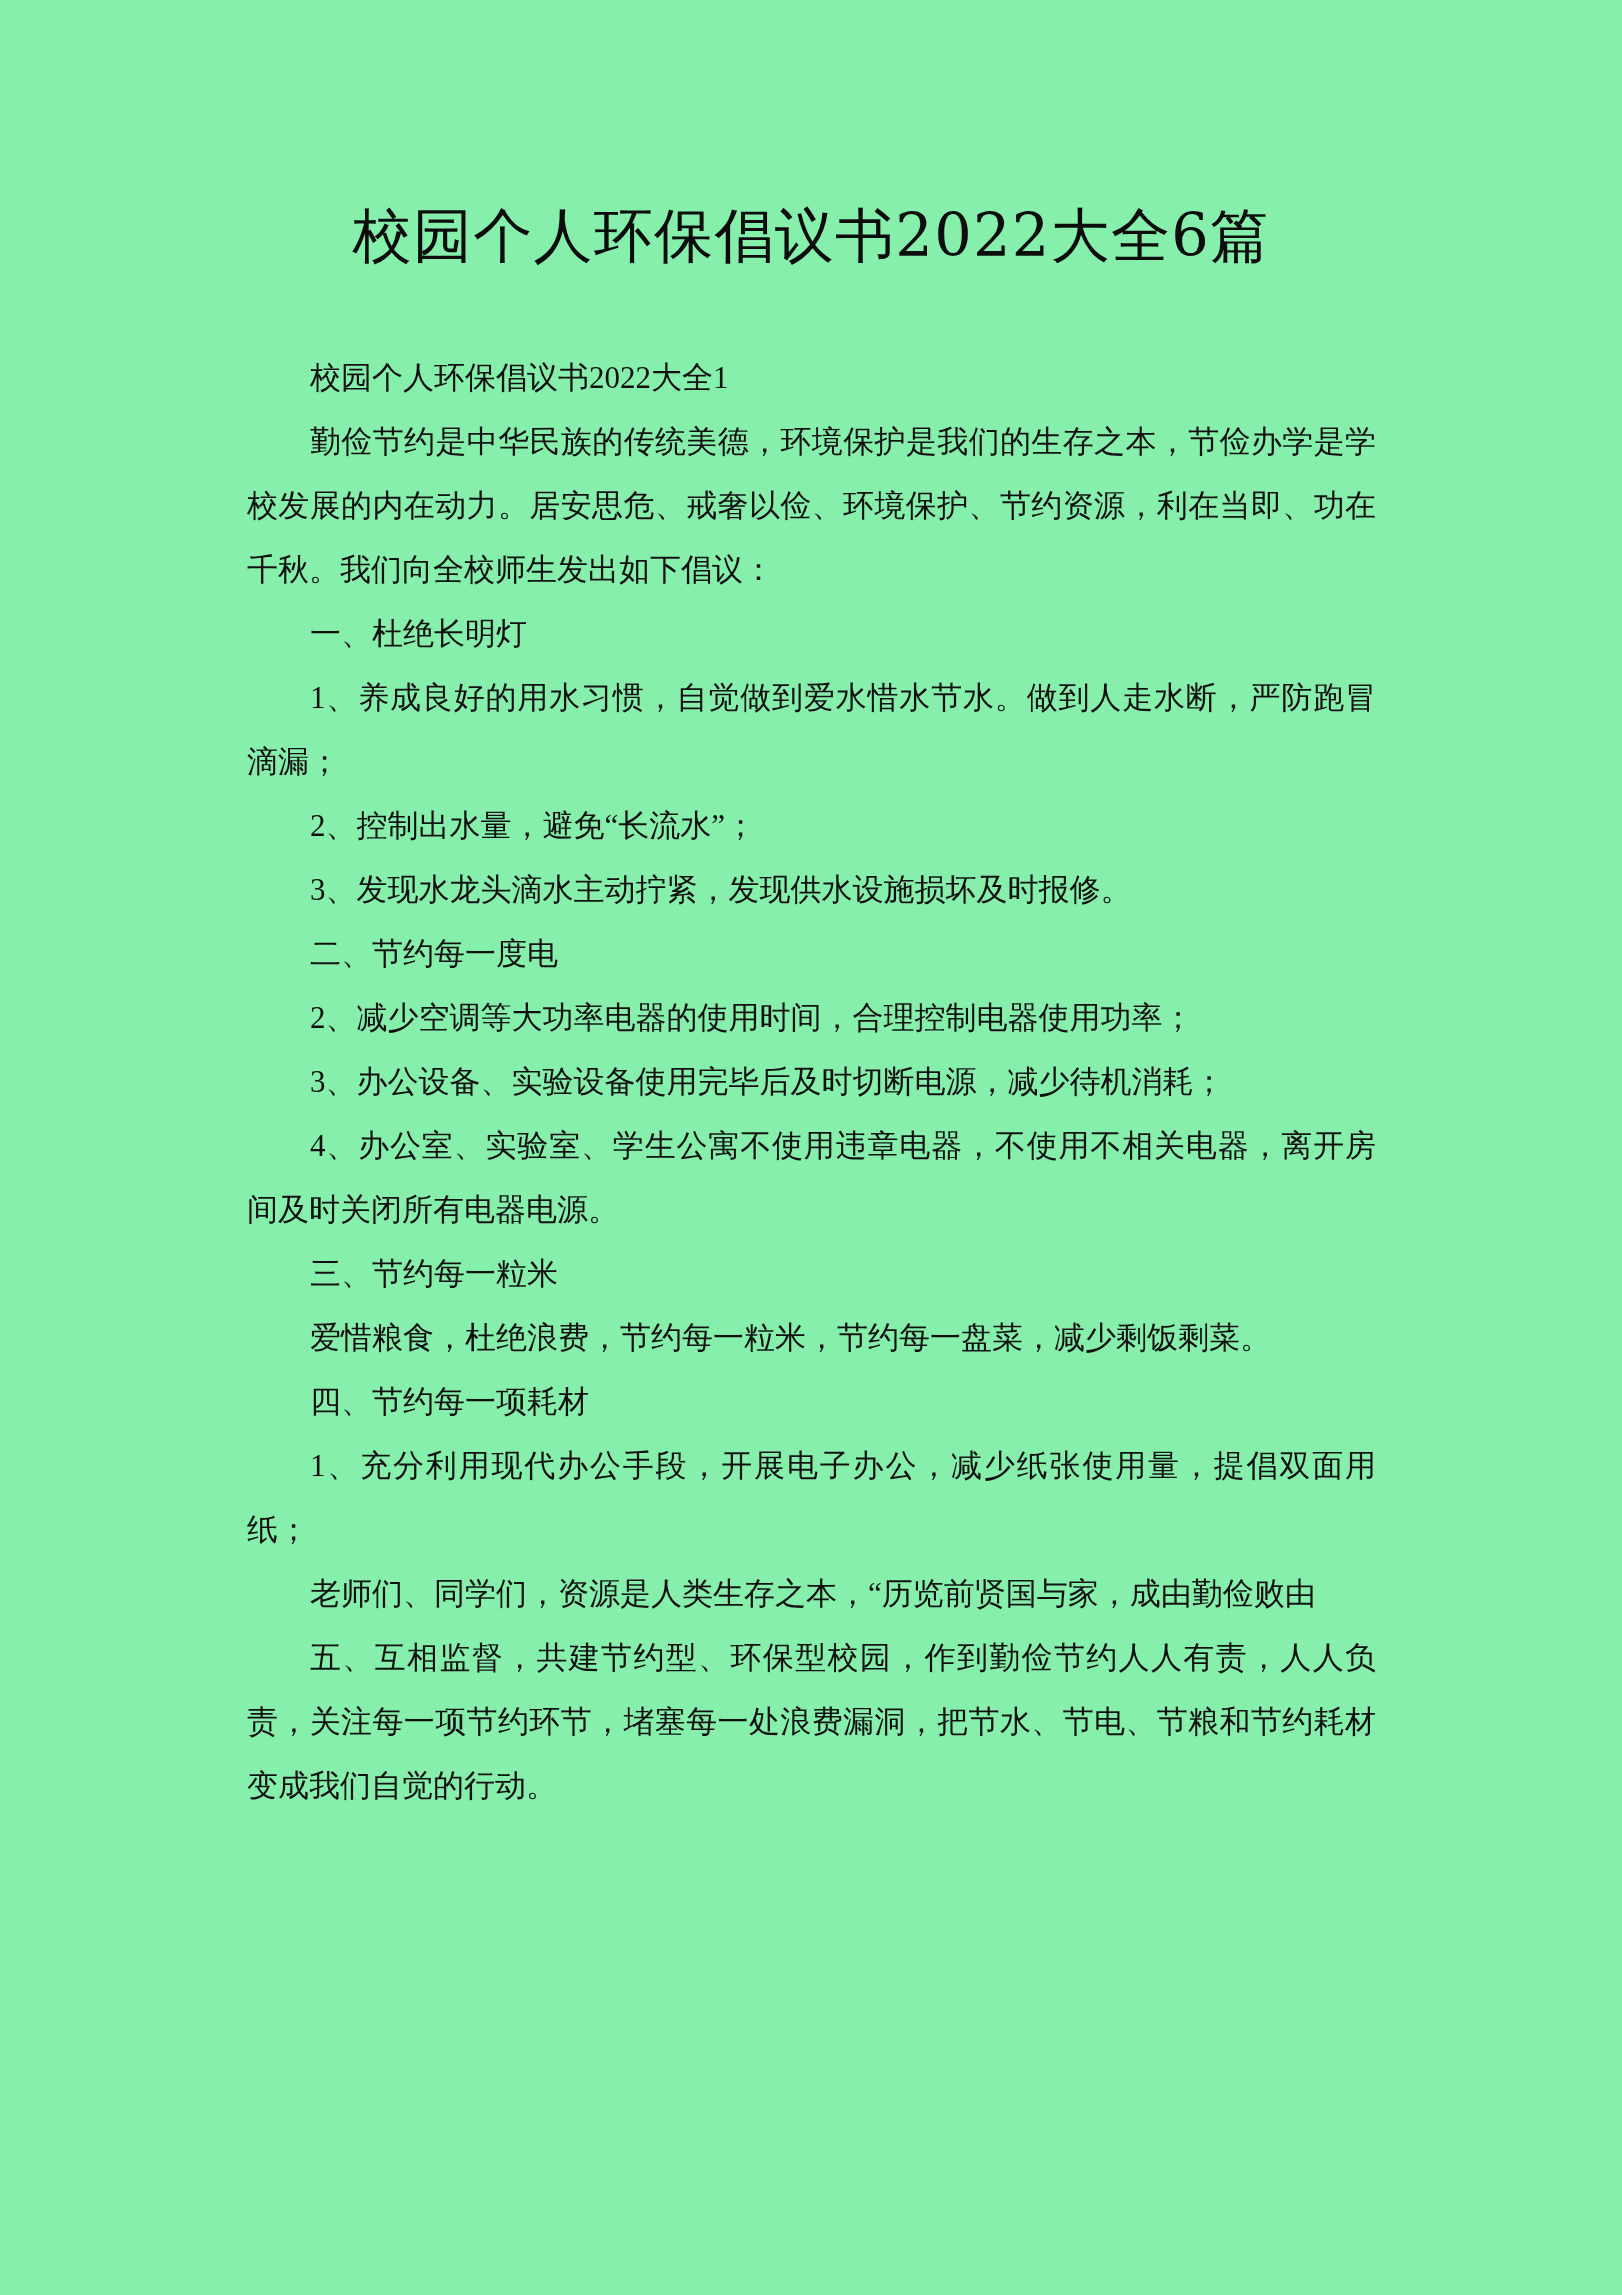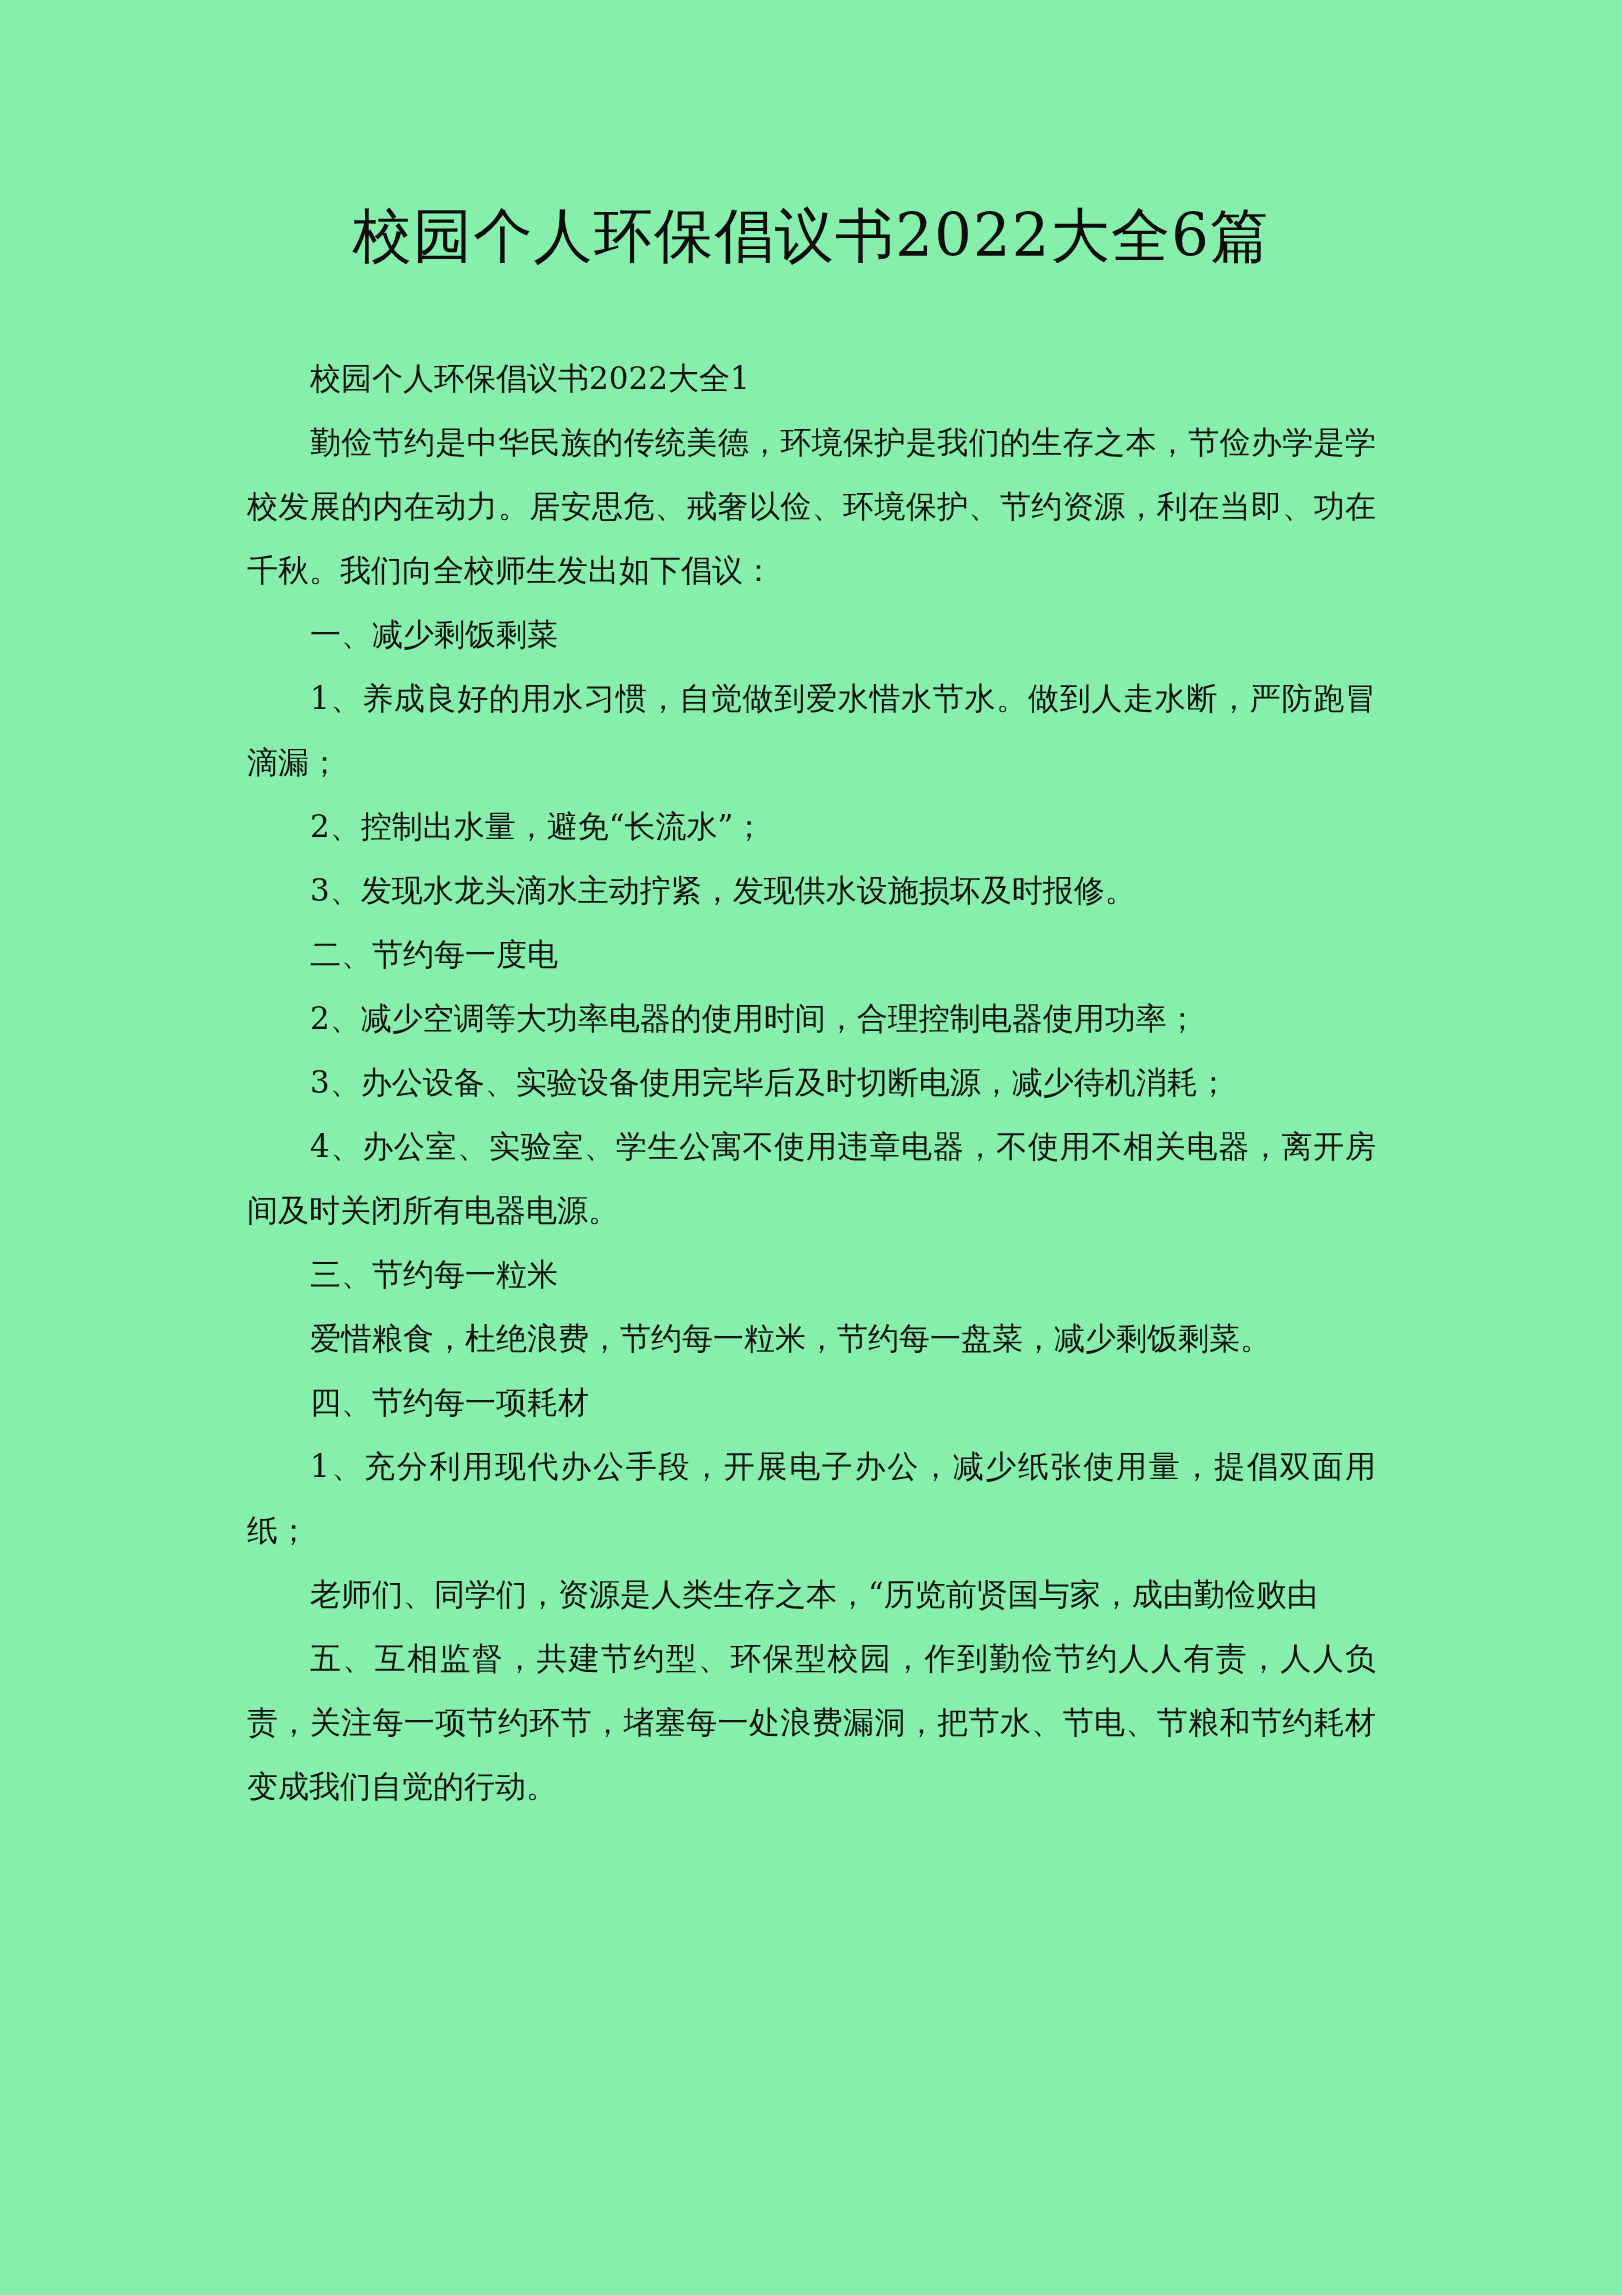--- a/index.html
+++ b/index.html
@@ -34,20 +34,21 @@
       font-weight: normal;
       letter-spacing: 1.3px;
       margin: 0;
       color: #0d0d0d;
     }
     .body-text {
       position: absolute;
       left: 247px;
       top: 346px;
       width: 1129px;
+      font-family: Liberation Serif, serif;
     }
     .para {
       margin: 0;
       font-size: 31px;
       line-height: 64px;
       text-indent: 63px;
       text-align: justify;
       text-align-last: left;
       white-space: normal;
       word-break: break-all;
@@ -55,21 +56,21 @@
   </style>
 </head>
 <body>
 
 <div class="page">
   <h1 class="doc-title">校园个人环保倡议书2022大全6篇</h1>
 
   <div class="body-text">
     <p class="para">校园个人环保倡议书2022大全1</p>
     <p class="para">勤俭节约是中华民族的传统美德，环境保护是我们的生存之本，节俭办学是学校发展的内在动力。居安思危、戒奢以俭、环境保护、节约资源，利在当即、功在千秋。我们向全校师生发出如下倡议：</p>
-    <p class="para">一、减少剩饭剩菜</p>
+    <p class="para">一、杜绝长明灯</p>
     <p class="para">1、养成良好的用水习惯，自觉做到爱水惜水节水。做到人走水断，严防跑冒滴漏；</p>
     <p class="para">2、控制出水量，避免“长流水”；</p>
     <p class="para">3、发现水龙头滴水主动拧紧，发现供水设施损坏及时报修。</p>
     <p class="para">二、节约每一度电</p>
     <p class="para">2、减少空调等大功率电器的使用时间，合理控制电器使用功率；</p>
     <p class="para">3、办公设备、实验设备使用完毕后及时切断电源，减少待机消耗；</p>
     <p class="para">4、办公室、实验室、学生公寓不使用违章电器，不使用不相关电器，离开房间及时关闭所有电器电源。</p>
     <p class="para">三、节约每一粒米</p>
     <p class="para">爱惜粮食，杜绝浪费，节约每一粒米，节约每一盘菜，减少剩饭剩菜。</p>
     <p class="para">四、节约每一项耗材</p>

